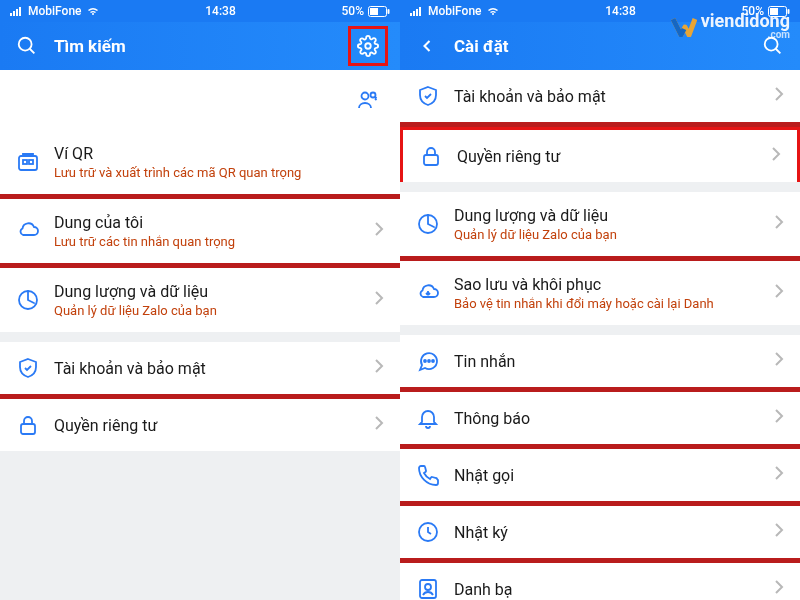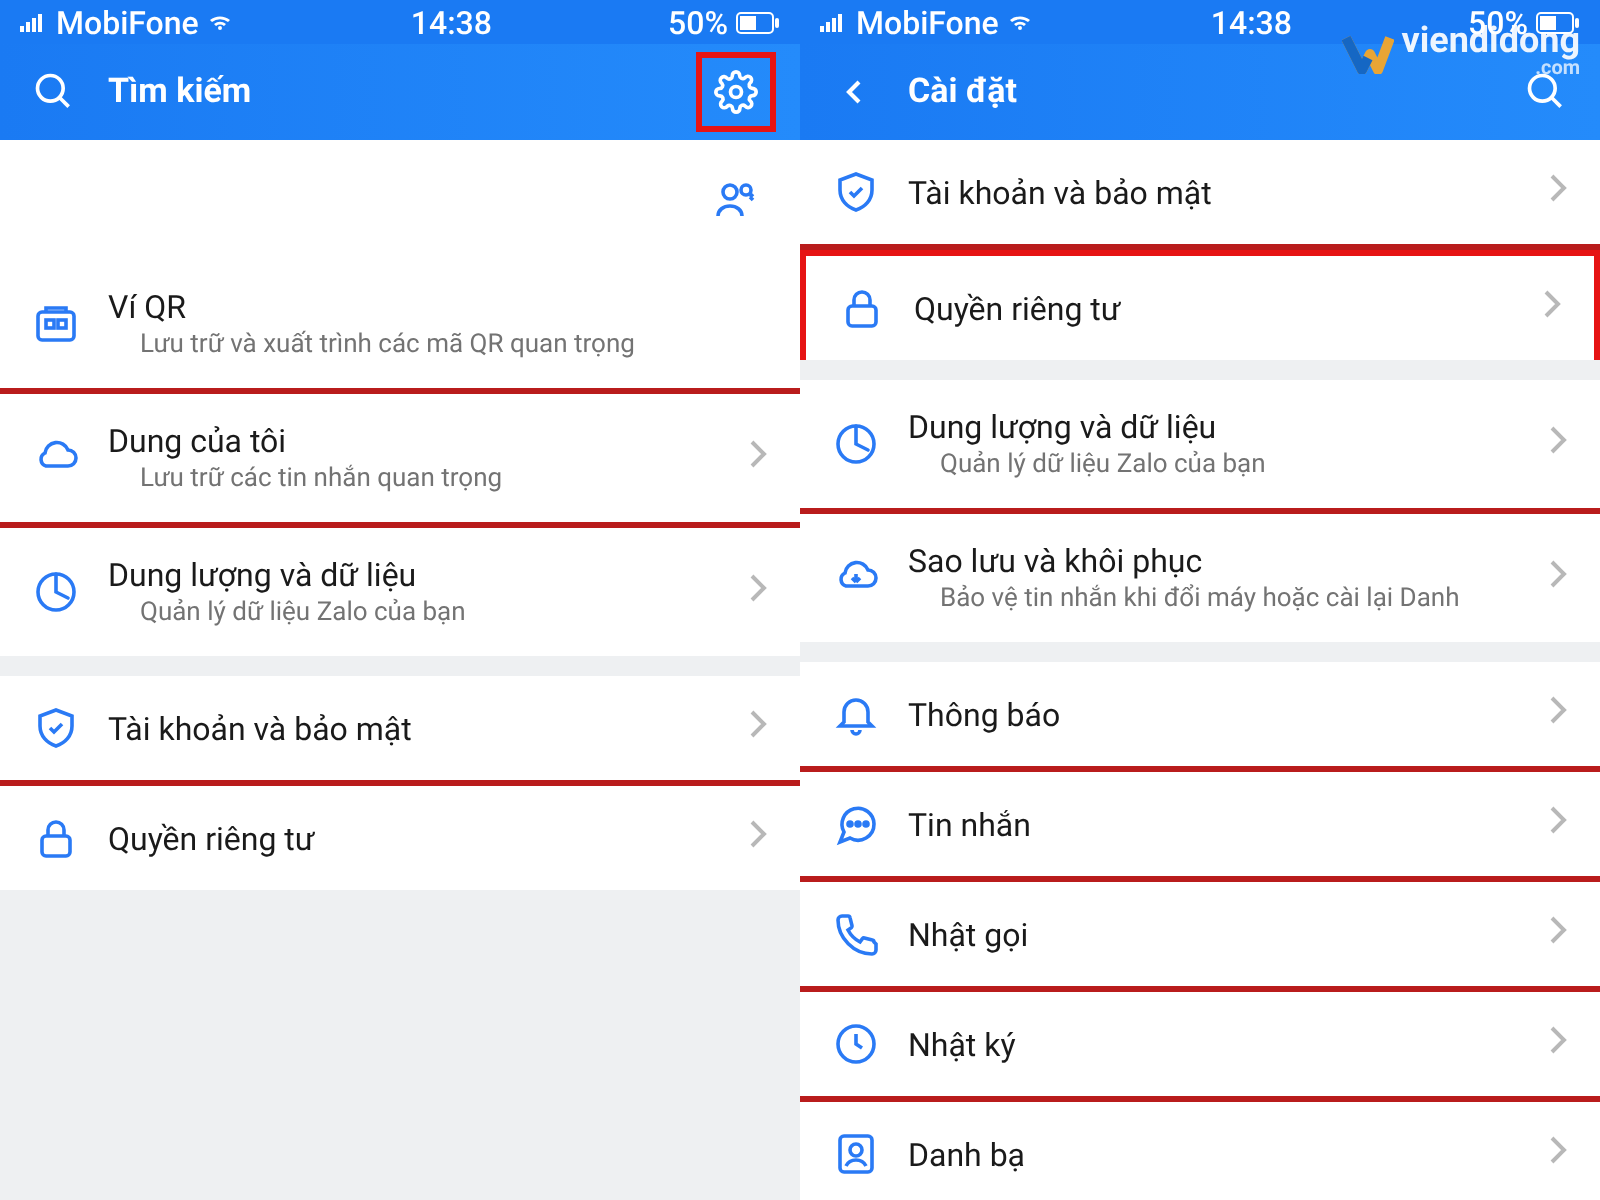--- a/index.html
+++ b/index.html
@@ -20,21 +20,21 @@
     overflow: hidden;
   }
   .status-bar {
     height: 22px;
     background: #1a7af3;
     color: #fff;
     display: flex;
     align-items: center;
     justify-content: space-between;
     padding: 0 10px;
-    font-size: 16px;
+    font-size: 12px;
     font-weight: 500;
   }
   .status-left, .status-right { display: flex; align-items: center; gap: 4px; }
   .header {
     height: 48px;
     background: linear-gradient(90deg, #1a7af3, #248bfb);
     color: #fff;
     display: flex;
     align-items: center;
     padding: 0 12px;
@@ -72,42 +72,42 @@
     display:flex;
     align-items:center;
     justify-content:flex-end;
     padding:0 20px;
   }
   .row {
     display: flex;
     align-items: center;
     padding: 14px 16px;
     gap: 14px;
-    border-bottom: 3px solid #b91c1c;
+    border-bottom: 5px solid #b91c1c;
     background:#fff;
     cursor: pointer;
   }
   .row:last-child { border-bottom: none; }
   .row-icon {
     width: 24px;
     height: 24px;
     display: flex;
     align-items: center;
     justify-content: center;
     color: #2a7af5;
     flex-shrink:0;
   }
   .row-text {
     flex: 1;
     display: flex;
     flex-direction: column;
     gap: 2px;
   }
   .row-title { font-size: 16px; color: #1a1a1a; }
-  .row-sub { font-size: 13px; color: #737373; margin-left: 16px; }
+  .row-sub { font-size: 13px; color: #c2410c; }
   .chevron {
     color: #b8b8b8;
     flex-shrink:0;
   }
   .highlight-row {
     border: 3px solid #e61414;
     margin: 0;
   }
   .watermark {
     position: absolute;
@@ -355,42 +355,42 @@
             </div>
             <span class="chevron"><svg width="10" height="16" viewBox="0 0 10 16" fill="none" stroke="#b8b8b8" stroke-width="2">
                 <polyline points="2 2 8 8 2 14"></polyline>
               </svg></span>
           </div>
         </div>
         <div class="section">
           <div class="row">
             <span class="row-icon">
               <svg width="24" height="24" viewBox="0 0 24 24" fill="none" stroke="#2a7af5" stroke-width="1.8">
-                <path d="M18 16v-5a6 6 0 10-12 0v5l-2 2h16z"></path>
-                <path d="M10 20a2 2 0 004 0"></path>
-              </svg>
-            </span>
-            <div class="row-text">
-              <div class="row-title">Thông báo</div>
-            </div>
-            <span class="chevron"><svg width="10" height="16" viewBox="0 0 10 16" fill="none" stroke="#b8b8b8" stroke-width="2">
-                <polyline points="2 2 8 8 2 14"></polyline>
-              </svg></span>
-          </div>
-          <div class="row">
-            <span class="row-icon">
-              <svg width="24" height="24" viewBox="0 0 24 24" fill="none" stroke="#2a7af5" stroke-width="1.8">
                 <path d="M21 12a8 8 0 01-12 7l-5 2 2-5a8 8 0 1115-4z"></path>
                 <circle cx="9" cy="12" r="1" fill="#2a7af5"></circle>
                 <circle cx="13" cy="12" r="1" fill="#2a7af5"></circle>
                 <circle cx="17" cy="12" r="1" fill="#2a7af5"></circle>
               </svg>
             </span>
             <div class="row-text">
               <div class="row-title">Tin nhắn</div>
+            </div>
+            <span class="chevron"><svg width="10" height="16" viewBox="0 0 10 16" fill="none" stroke="#b8b8b8" stroke-width="2">
+                <polyline points="2 2 8 8 2 14"></polyline>
+              </svg></span>
+          </div>
+          <div class="row">
+            <span class="row-icon">
+              <svg width="24" height="24" viewBox="0 0 24 24" fill="none" stroke="#2a7af5" stroke-width="1.8">
+                <path d="M18 16v-5a6 6 0 10-12 0v5l-2 2h16z"></path>
+                <path d="M10 20a2 2 0 004 0"></path>
+              </svg>
+            </span>
+            <div class="row-text">
+              <div class="row-title">Thông báo</div>
             </div>
             <span class="chevron"><svg width="10" height="16" viewBox="0 0 10 16" fill="none" stroke="#b8b8b8" stroke-width="2">
                 <polyline points="2 2 8 8 2 14"></polyline>
               </svg></span>
           </div>
           <div class="row">
             <span class="row-icon">
               <svg width="24" height="24" viewBox="0 0 24 24" fill="none" stroke="#2a7af5" stroke-width="1.8">
                 <path d="M22 17v3a2 2 0 01-2 2c-9 0-17-8-17-17a2 2 0 012-2h3a1 1 0 011 .8l1 4a1 1 0 01-.3 1L8 10a14 14 0 006 6l1.2-1.7a1 1 0 011-.3l4 1a1 1 0 01.8 1z"></path>
               </svg>

